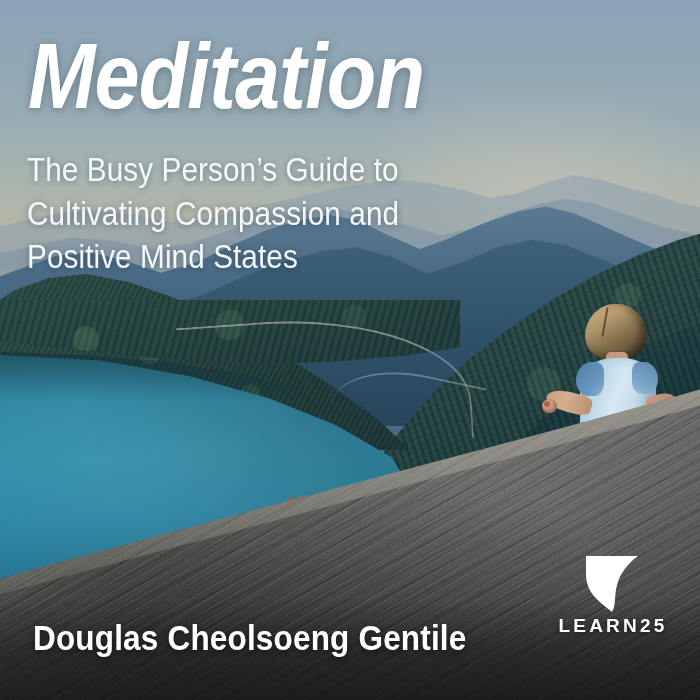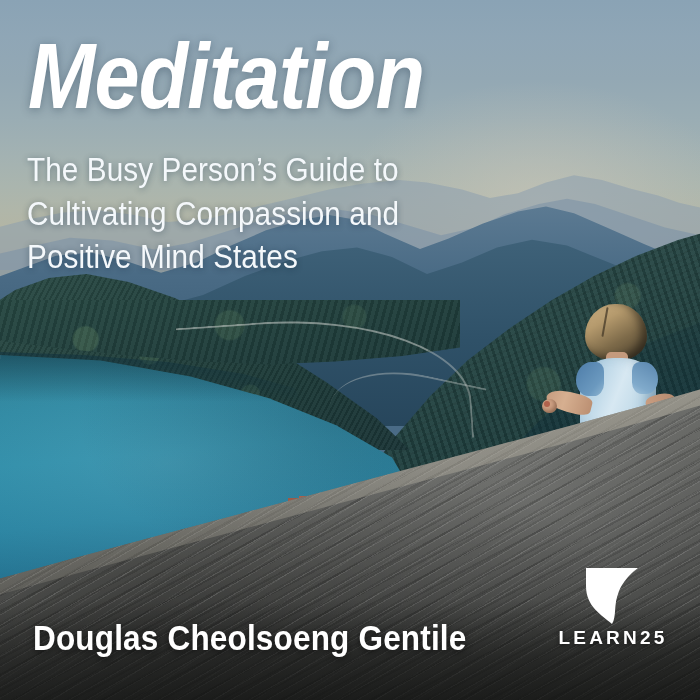--- a/index.html
+++ b/index.html
@@ -301,21 +301,21 @@
     font-weight:700;
     color:#ffffff;
     letter-spacing:.2px;
     transform:scaleX(.90);
     transform-origin:left top;
     text-shadow:0 2px 8px rgba(0,0,0,.55);
     white-space:nowrap;
   }
 
   
-  .logo{position:absolute;left:553px;top:565px;width:120px;height:95px;}
+  .logo{position:absolute;left:553px;top:553px;width:120px;height:95px;}
   .logo-mark{position:absolute;left:28px;top:0;width:62px;height:62px;}
   .logo-text{
     position:absolute;left:0;top:62px;width:120px;
     text-align:center;
     font-size:19px;font-weight:700;
     letter-spacing:3.2px;
     color:#ffffff;
     text-shadow:0 1px 5px rgba(0,0,0,.6);
   }
 </style>

